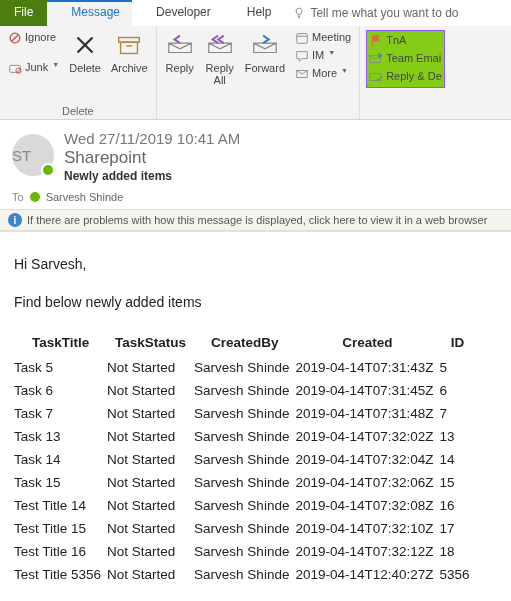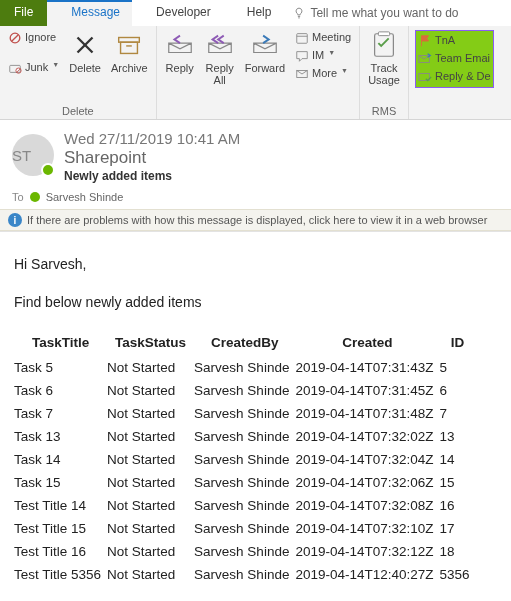--- a/index.html
+++ b/index.html
@@ -151,34 +151,20 @@
               <rect x="2" y="4" width="12" height="8" fill="none" stroke="#888"></rect>
               <path d="M2 4l6 4 6-4" fill="none" stroke="#888"></path>
             </svg>
           <span>More</span>
             <span class="drop-tri">▼</span>
         </div>
       </div>
     </div>
   </div>
 
-  <div class="ribbon-group">
-    <div class="ribbon-row">
-      <div class="large-btn">
-        <svg class="icon" viewBox="0 0 32 32">
-            <rect x="6" y="4" width="20" height="24" rx="2" fill="none" stroke="#888" stroke-width="1.3"></rect>
-            <rect x="10" y="2" width="12" height="4" rx="1" fill="#fff" stroke="#888"></rect>
-            <path d="M10 14l3 3 8-8" fill="none" stroke="#5a9e4a" stroke-width="2"></path>
-          </svg>
-        <span style="white-space:pre;text-align:center">Track
-Usage</span>
-      </div>
-    </div>
-    <div class="ribbon-group-label">RMS</div>
-  </div>
 
   <div class="ribbon-group" style="border-right:none">
     <div class="ribbon-small" style="border:1px solid #8b5cf6; padding:2px 0; background:#84cc16">
       <div class="small-btn">
         <svg class="icon" viewBox="0 0 16 16">
             <path d="M4 2v12M4 2h8l-2 3 2 3H4" fill="#d96d3a" stroke="#d96d3a"></path>
           </svg>
         <span>TnA</span>
       </div>
       <div class="small-btn">

